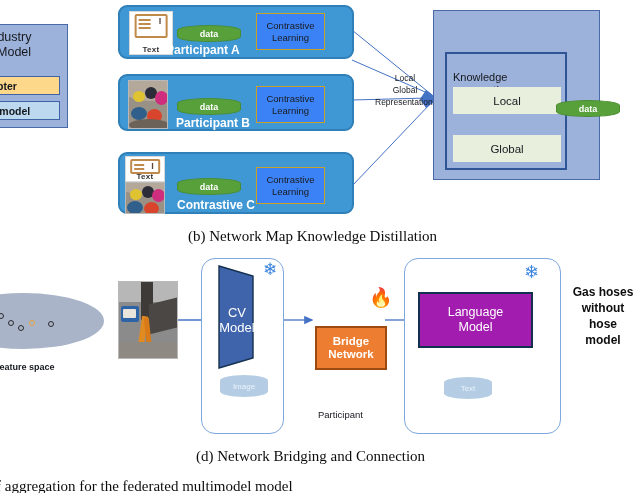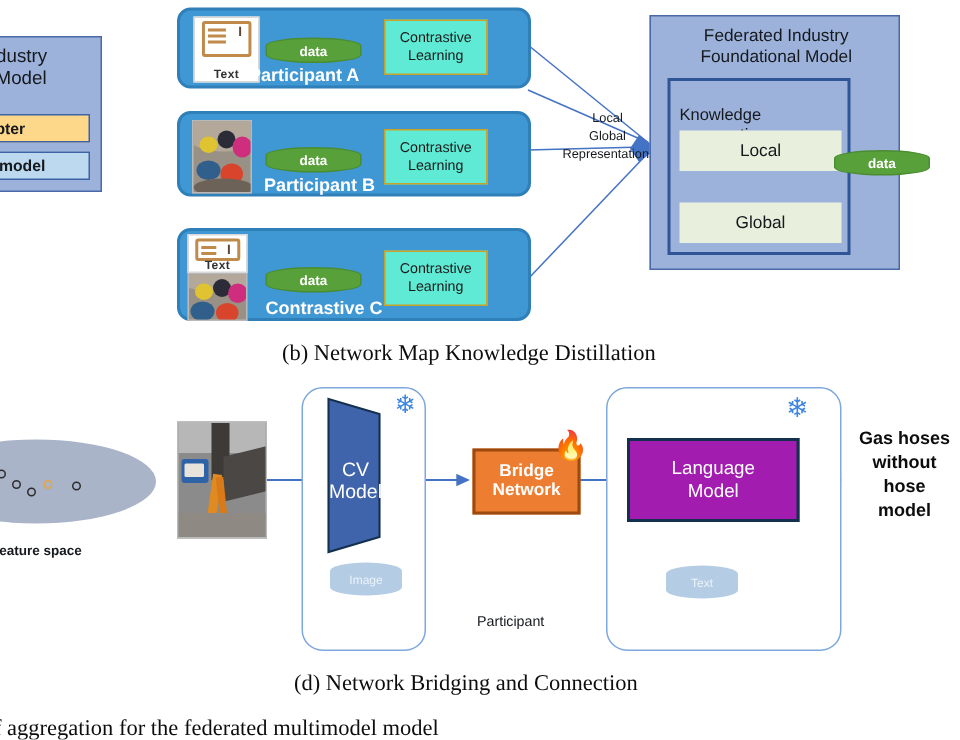--- a/index.html
+++ b/index.html
@@ -54,21 +54,21 @@
          background:#9a9186;}
   .photo .pblob{position:absolute;border-radius:50%;}
 
   
   .cyl{position:absolute;background:#58a03a;border-radius:50%/32%;
        border:1px solid #4a8c30;box-sizing:border-box;
        display:flex;align-items:center;justify-content:center;}
   .cyl span{font-size:9px;font-weight:bold;color:#ffffff;}
 
   
-  .cl-box{position:absolute;background:#5eead4;border:1px solid #c9a227;
+  .cl-box{position:absolute;background:#3b82f6;border:1px solid #c9a227;
           box-sizing:border-box;display:flex;flex-direction:column;
           align-items:center;justify-content:center;
           font-size:9.5px;line-height:12px;color:#1a1a1a;text-align:center;}
 
   
   #ellipsis-bc{left:216px;top:142px;font-size:13px;font-weight:bold;
                color:#2f7fb8;letter-spacing:1px;}
 
   
   #fed-box{left:433px;top:10px;width:167px;height:170px;
@@ -96,21 +96,21 @@
             text-align:center;white-space:nowrap;}
 
   .lm-box{position:absolute;background:#a21caf;border:2px solid #14304f;
           box-sizing:border-box;display:flex;flex-direction:column;
           align-items:center;justify-content:center;color:#ffffff;
           font-size:12.5px;line-height:15px;}
 
   .bridge-box{position:absolute;background:#ed7d31;border:2px solid #9c4a10;
           box-sizing:border-box;display:flex;flex-direction:column;
           align-items:center;justify-content:center;color:#ffffff;
-          font-size:11.5px;line-height:13px;font-weight:bold;}
+          font-size:11.5px;line-height:13px;font-weight:bold;margin-top:27px;}
 
   .blue-cyl{position:absolute;background:#b4cde4;border-radius:50%/26%;
             display:flex;align-items:center;justify-content:center;
             font-size:8px;color:#eaf2fa;}
 
   #gas-text{left:566px;top:284px;width:74px;text-align:center;
             font-size:12px;line-height:16px;color:#0d0d0d;font-weight:600;}
 
   #participant-d{left:318px;top:409px;font-size:9.5px;color:#15181d;}
 
@@ -267,24 +267,20 @@
   <div class="p-label" style="left:57px;top:44px;">Contrastive C</div>
 </div>
 
 <div class="abs" id="lgr">
   <div>Local</div>
   <div>Global</div>
   <div>Representations</div>
 </div>
 
 <div class="abs" id="fed-box">
-  <div id="fed-title">
-    <span>Federated Industry</span><br>
-    <span>Foundational Model</span>
-  </div>
   <div id="kd-box">
     <div id="kd-title">
       <span>Knowledge</span><br>
       <span>aggregation</span>
     </div>
     <div class="kd-row" id="kd-local">Local</div>
     <div class="kd-row" id="kd-global">Global</div>
   </div>
 </div>
 

